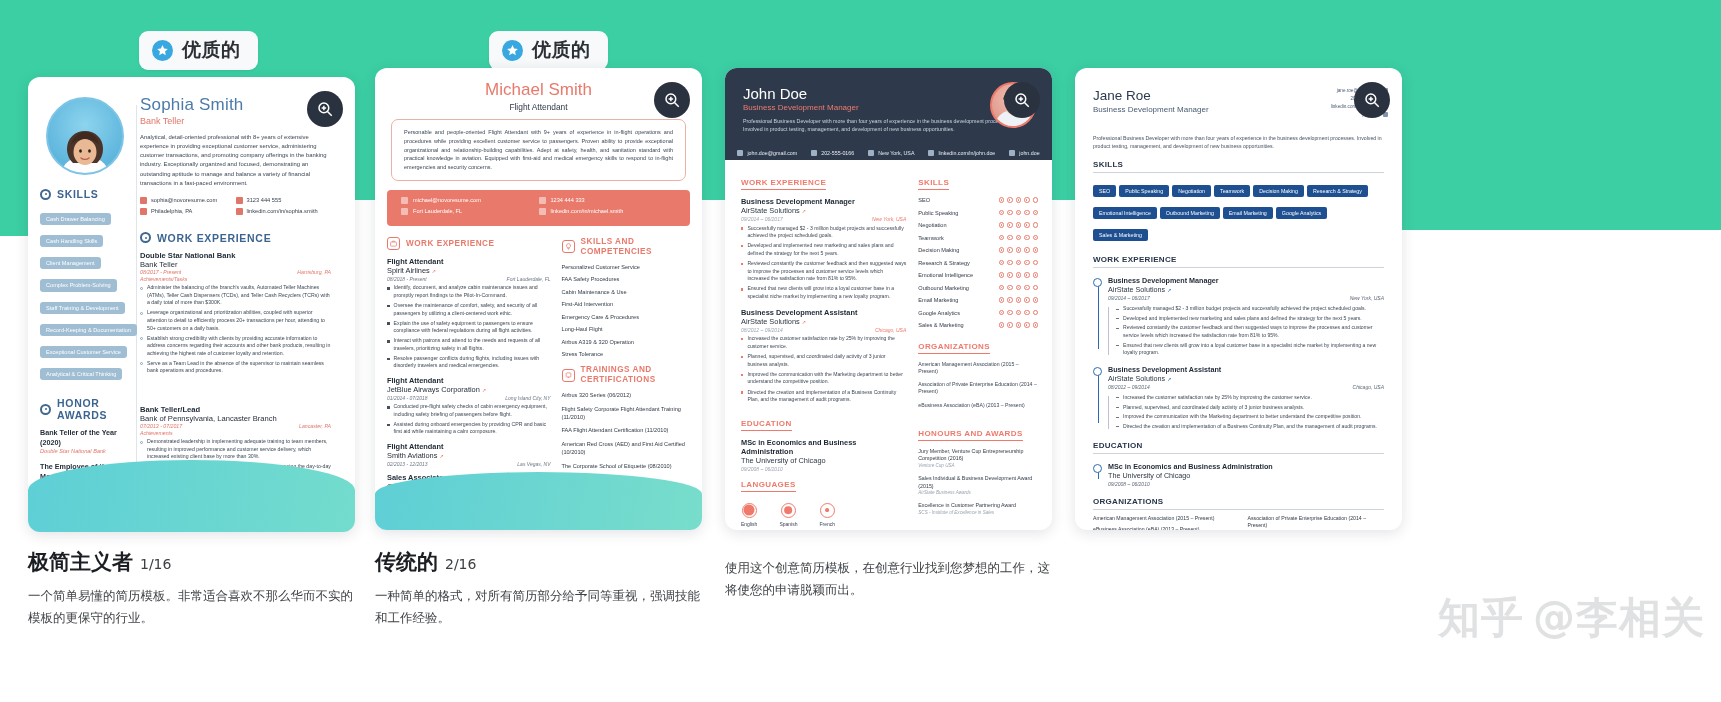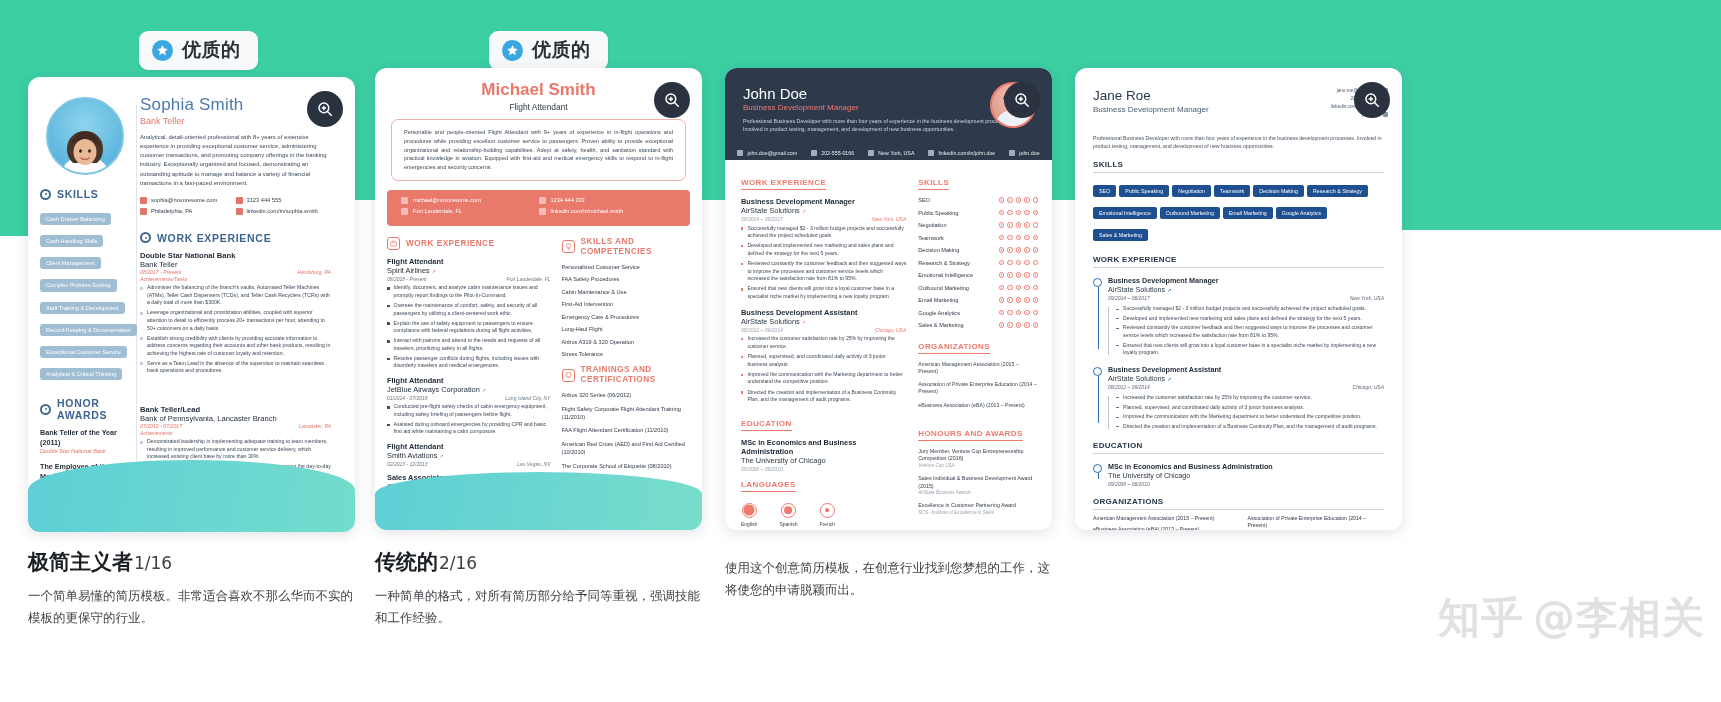--- a/index.html
+++ b/index.html
@@ -103,21 +103,21 @@
   .bul1 { display:flex; gap:4px; font-size:5.2px; color:#3b4754; line-height:1.45; margin-top:2.5px;}
   .bul1 .o { width:3px;height:3px;border:.8px solid #8aa4bb;border-radius:50%;margin-top:2.5px;flex:none;}
 
   
   .c2 { left: 375px; top: 68px; width: 327px; height: 462px; }
   .c2 .wave {
     position:absolute; left:0; bottom:0; width:327px; height:58px;
     background: linear-gradient(100deg,#5ecfd6,#78ddcb);
     border-radius: 50% 50% 0 0 / 22px 22px 0 0;
   }
-  .name2 { text-align:center; font-size:17px; color:#e8796b; font-weight:700; margin-top:12px;}
+  .name2 { text-align:center; font-size:17px; color:#e8796b; font-weight:400; margin-top:12px;}
   .role2 { text-align:center; font-size:8.4px; color:#2f3a46; margin-top:2px;}
   .box2 { margin:7px 16px 0 16px; border:1px solid #edb0a6; border-radius:7px; padding:8px 12px; }
   .sum2 { font-size:5.5px; color:#3b4754; line-height:1.6; text-align:justify;}
   .band2 { margin:9px 12px 0 12px; background:#e8796b; border-radius:4px; padding:7px 14px;
            display:flex; flex-wrap:wrap; position:relative; overflow:hidden;}
   .band2 .ci { width:50%; display:flex; align-items:center; gap:5px; font-size:5.6px; color:#fff; margin-bottom:4px;}
   .cols2 { display:flex; padding:0 12px; margin-top:11px; gap:11px;}
   .secthead2 { display:flex; align-items:center; gap:6px; margin-bottom:7px;}
   .secthead2 .bx { width:13px;height:13px;border:1px solid #e8796b;border-radius:3px;display:flex;align-items:center;justify-content:center;flex:none;}
   .secthead2 .t { font-size:8.2px;font-weight:700;color:#e8796b;letter-spacing:.5px;line-height:1.2;}
@@ -185,21 +185,21 @@
   .bbox4::before{content:"";position:absolute;left:0;top:2px;bottom:2px;width:1px;background:#b9c3cf;}
   .bul4 { display:flex; gap:4px; font-size:5.1px; color:#3b4754; line-height:1.5; margin-top:2px;}
   .bul4 .dash { width:3px;height:.9px;background:#6b7783;margin-top:3.4px;flex:none;}
   .org4 { display:flex; gap:18px; margin-top:5px;}
   .org4 .col { flex:1; }
   .org4 .t { font-size:5.2px; color:#2f3a46; line-height:1.45; margin-bottom:4px;}
 
   
   .caption { position:absolute; width:335px; }
   .cap-title { font-size:21px; font-weight:700; color:#1b1f23; font-family:"DejaVu Sans", sans-serif;}
-  .cap-title .num { font-size:17px; font-weight:400; color:#3d4145; margin-left:1px;}
+  .cap-title .num { font-size:14px; font-weight:400; color:#3d4145; margin-left:7px;}
   .cap-desc { font-size:12.5px; color:#3f4347; line-height:1.75; margin-top:9px;
               font-family:"DejaVu Sans", sans-serif;}
 
   
   .watermark {
     position:absolute; right:16px; bottom:56px; display:flex; align-items:center; gap:9px;
     font-size:42px; color:#dfe1e3; font-weight:700; font-family:"DejaVu Sans", sans-serif;
     letter-spacing:1px; pointer-events:none; z-index:30;
   }
   .wm-panel { position:absolute; right:0; bottom:0; width:545px; height:40px; background:#fff;
@@ -260,21 +260,21 @@
           <span class="dot"></span>
           <span class="t">SKILLS</span>
         </div>
         <div id="c1-skills"><div class="chip1">Cash Drawer Balancing</div><div class="chip1">Cash Handling Skills</div><div class="chip1">Client Management</div><div class="chip1">Complex Problem-Solving</div><div class="chip1">Staff Training &amp; Development</div><div class="chip1">Record-Keeping &amp; Documentation</div><div class="chip1">Exceptional Customer Service</div><div class="chip1">Analytical &amp; Critical Thinking</div></div>
 
         <div class="secthead1">
           <span class="dot"></span>
           <span class="t">HONOR AWARDS</span>
         </div>
         <div id="c1-honors">
-            <div class="hl1">Bank Teller of the Year (2011)</div>
+            <div class="hl1">Bank Teller of the Year (2020)</div>
             <div class="sub1">Double Star National Bank</div>
             <div class="hl1">The Employee of the Month - 8 times in 4 years</div>
             <div class="sub1">Bank of Pennsylvania, Lancaster Branch</div>
           </div>
 
         <div class="secthead1">
           <span class="dot"></span>
           <span class="t">LANGUAGES</span>
         </div>
 

